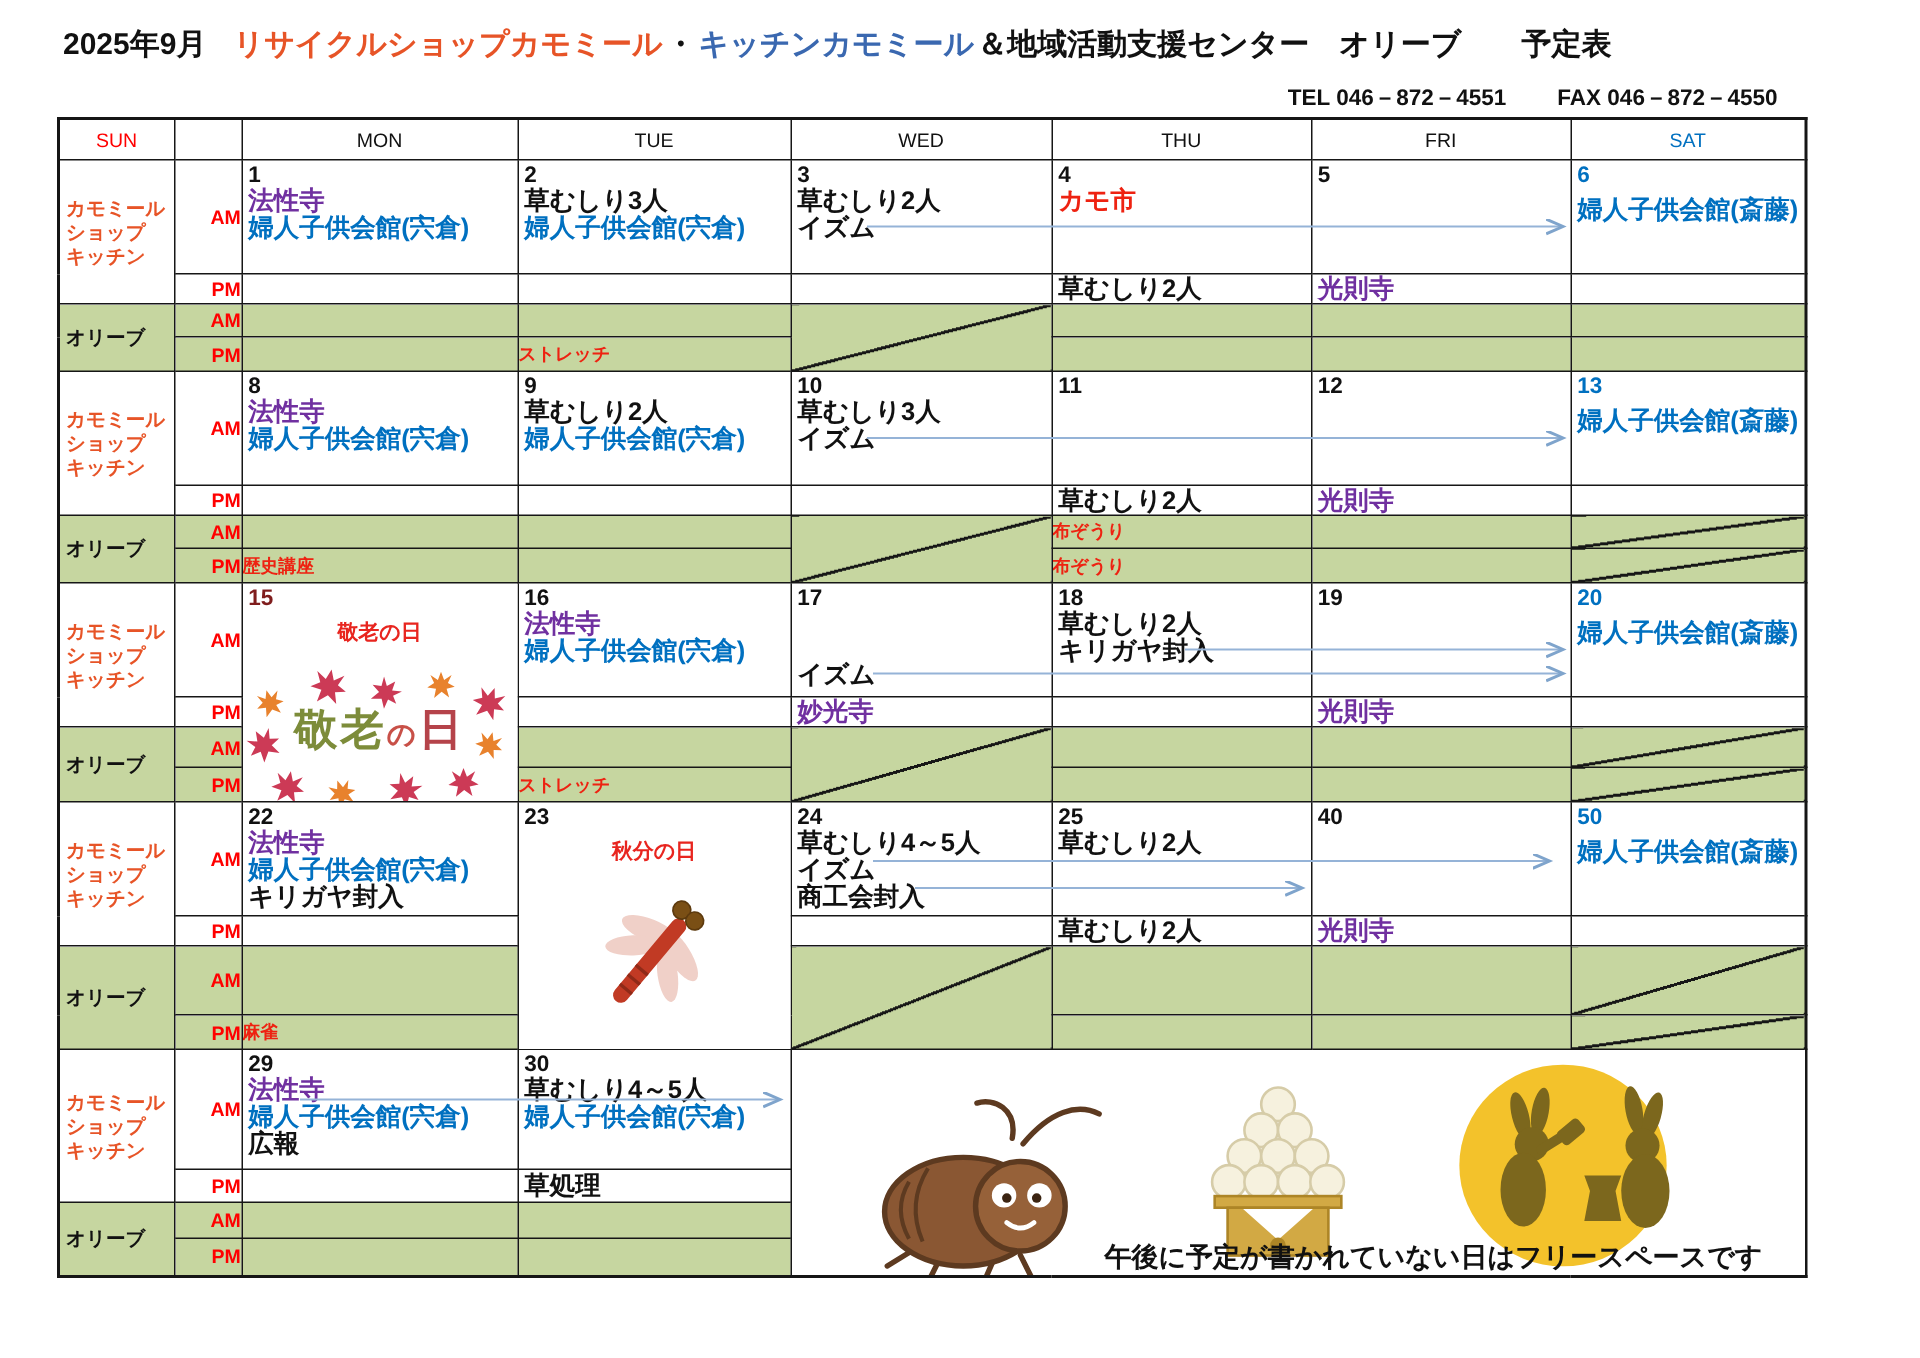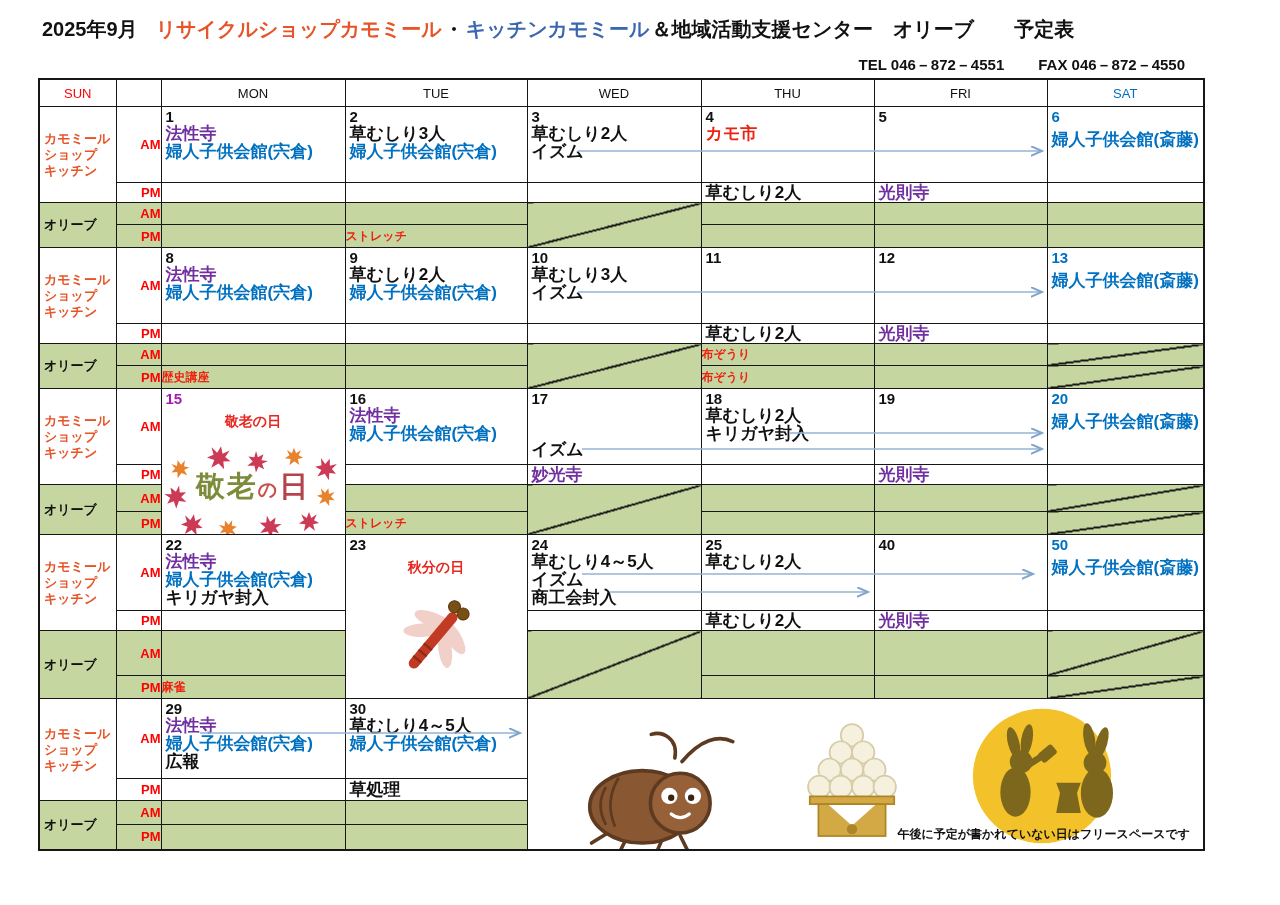--- a/index.html
+++ b/index.html
@@ -20,40 +20,40 @@
   .h-red{color:#f00;}
   .h-blue{color:#0070c0;}
   .lbl{font-weight:bold;font-size:13px;line-height:16px;padding:2px 4px;vertical-align:middle;white-space:pre-line;}
   .lbl.g1{color:#e75427;}
   .lbl.g2{color:#111;}
   .ampm{text-align:right;vertical-align:middle;color:#f00;font-weight:bold;font-size:13px;}
   .green{background:#c6d6a0;}
   .day-am{padding:1px 4px;}
   .num{font-size:15px;font-weight:bold;line-height:17px;color:#111;}
   .num.blue{color:#0070c0;}
-  .num.red{color:#a21caf;}
+  .num.red{color:#7f1d1d;}
   .line{font-size:17px;font-weight:bold;line-height:18px;white-space:nowrap;}
   .c-black{color:#111;}
   .c-blue{color:#0070c0;}
   .c-purple{color:#7030a0;}
   .c-red{color:#ee2211;}
   .day-pm{padding:0 4px;font-size:13px;font-weight:bold;vertical-align:middle;white-space:nowrap;}
   .olive-cell{padding:0 0;font-size:12px;font-weight:bold;color:#ee2211;vertical-align:middle;white-space:nowrap;}
   .diag{background-image:linear-gradient(to bottom right,transparent calc(50% - 1px),#161616 calc(50% - 1px),#161616 calc(50% + 1px),transparent calc(50% + 1px));}
   .holiday{position:relative;padding:1px 4px;background:#fff;}
   .hlabel{text-align:center;color:#e8251f;font-weight:bold;font-size:14px;margin-top:6px;}
   .keiro-art{position:relative;height:100px;margin-top:2px;}
   .keiro-text{position:absolute;left:0;right:0;top:34px;text-align:center;font-weight:bold;letter-spacing:2px;}
   .kc-g{color:#7d8c3a;font-size:29px;}
   .kc-no{color:#c85048;font-size:19px;}
   .kc-d{color:#b5434a;font-size:29px;}
   .dragonfly-box{text-align:center;margin-top:4px;}
   .illus{position:relative;background:#fff;}
   .illus .art{position:absolute;}
-  .footer{position:absolute;top:826px;right:90px;font-size:12px;font-weight:bold;color:#111;}
+  .footer{position:absolute;top:826px;right:105px;font-size:18px;font-weight:bold;color:#111;}
   #arrows{position:absolute;left:0;top:0;pointer-events:none;}
 </style>
 </head>
 <body>
 
 <div class="title">
   <span class="seg t-black">2025年9月</span><span class="sp1"></span><span class="seg t-orange">リサイクルショップカモミール</span><span class="seg t-black">・</span><span class="seg t-blue">キッチンカモミール</span><span class="seg t-black">＆地域活動支援センター　オリーブ　　予定表</span>
 </div>
 
 <div class="contact">

